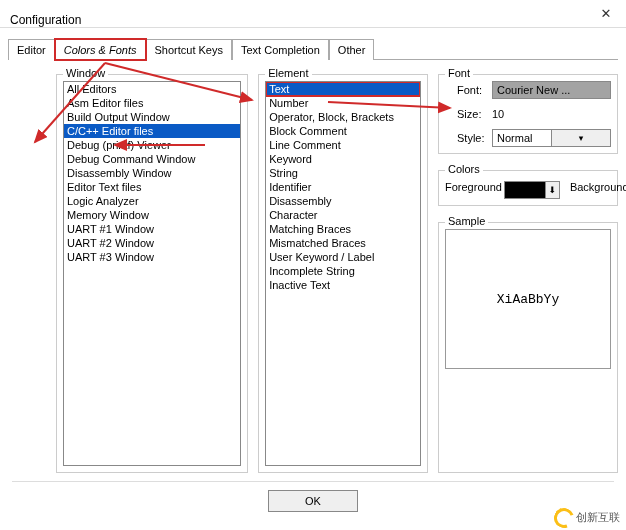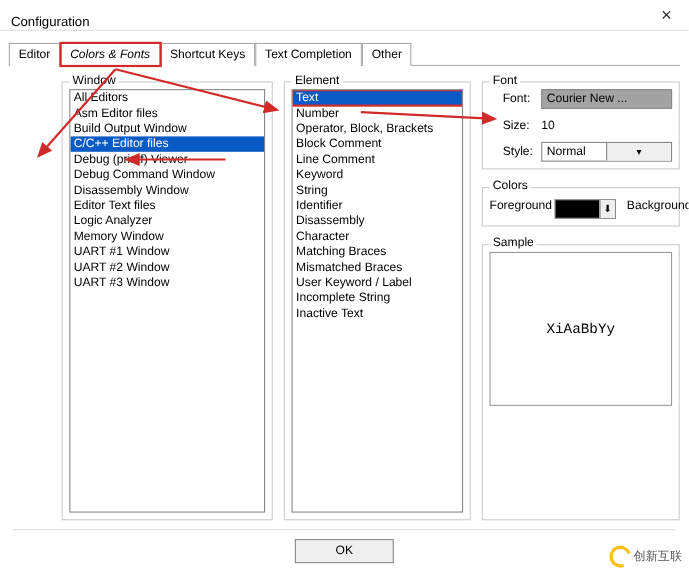--- a/index.html
+++ b/index.html
@@ -33,21 +33,21 @@
     .select .arrow::before { content: "▾"; font-size: 9px; }
     .colors-row { display: flex; gap: 10px; margin-top: 4px; }
     .swatch-wrap { display: flex; flex-direction: row; align-items: flex-start; gap: 2px; }
     .swatch { display: inline-flex; border: 1px solid #888; }
     .swatch .chip { width: 40px; height: 16px; background: #000; }
     .swatch.bg .chip { background: #fff; border-right: 1px solid #888; }
     .swatch .dd { width: 14px; height: 16px; background: #efefef; display: flex; align-items: center; justify-content: center; font-size: 9px; cursor: pointer; border-left: 1px solid #888; }
     .sample-box { border: 1px solid #999; height: 140px; display: flex; align-items: center; justify-content: center; font-family: "Courier New", monospace; font-size: 13px; background: #fff; }
     .button-row { position: absolute; bottom: 10px; left: 0; right: 0; display: flex; justify-content: center; gap: 20px; padding: 8px 0; border-top: 1px solid #ddd; margin: 0 12px; text-align: right; }
     .btn { width: 90px; height: 22px; border: 1px solid #888; background: #efefef; display: flex; align-items: center; justify-content: center; cursor: pointer; }
-    .watermark { position: absolute; right: 0; bottom: 12px; font-size: 13px; color: #555; background: #fff; padding: 4px 6px; display: flex; align-items: center; gap: 4px; }
+    .watermark { position: absolute; right: 0; bottom: 0; font-size: 13px; color: #555; background: #fff; padding: 4px 6px; display: flex; align-items: center; gap: 4px; }
     .watermark .logo { width: 18px; height: 18px; position: relative; }
     .watermark .logo::before { content: ""; position: absolute; width: 14px; height: 14px; border-radius: 50%; border: 3px solid #fbbf17; border-right-color: transparent; transform: rotate(25deg); left: 0; top: 0; }
     .arrows { position: absolute; left: 0; top: 0; width: 626px; height: 530px; pointer-events: none; z-index: 5; }
   </style>
 </head>
 <body>
 
 <div class="titlebar">
   <span class="title">Configuration</span>
   <div class="close"></div>

